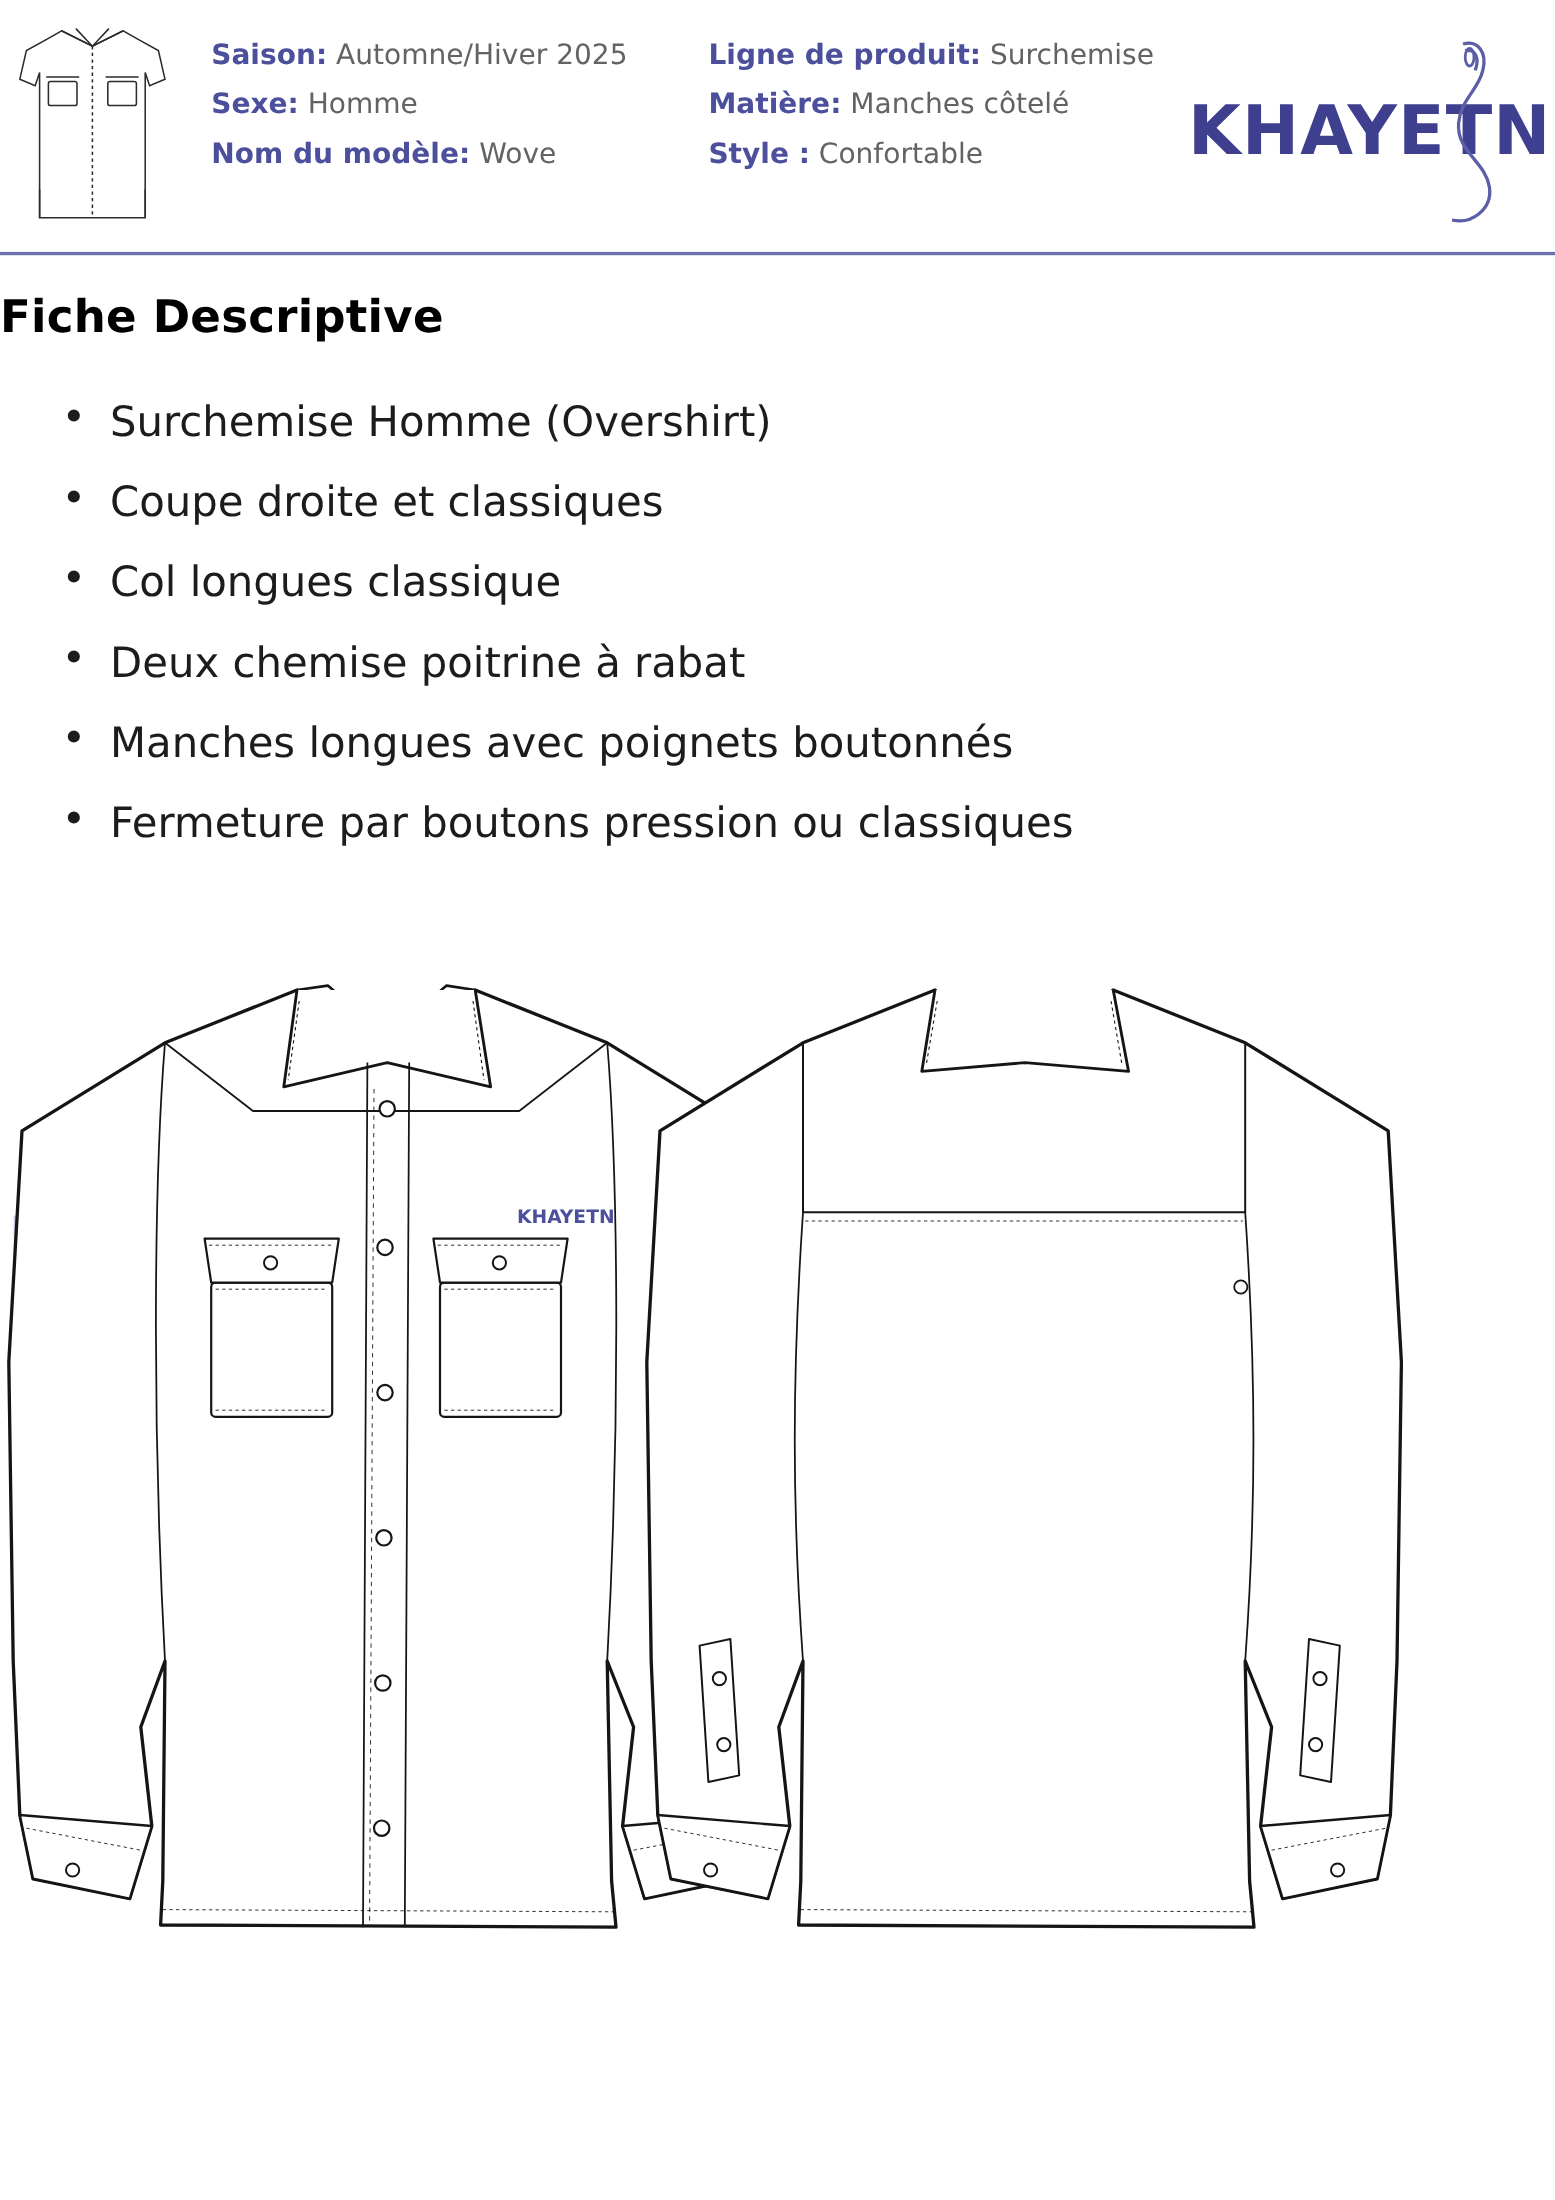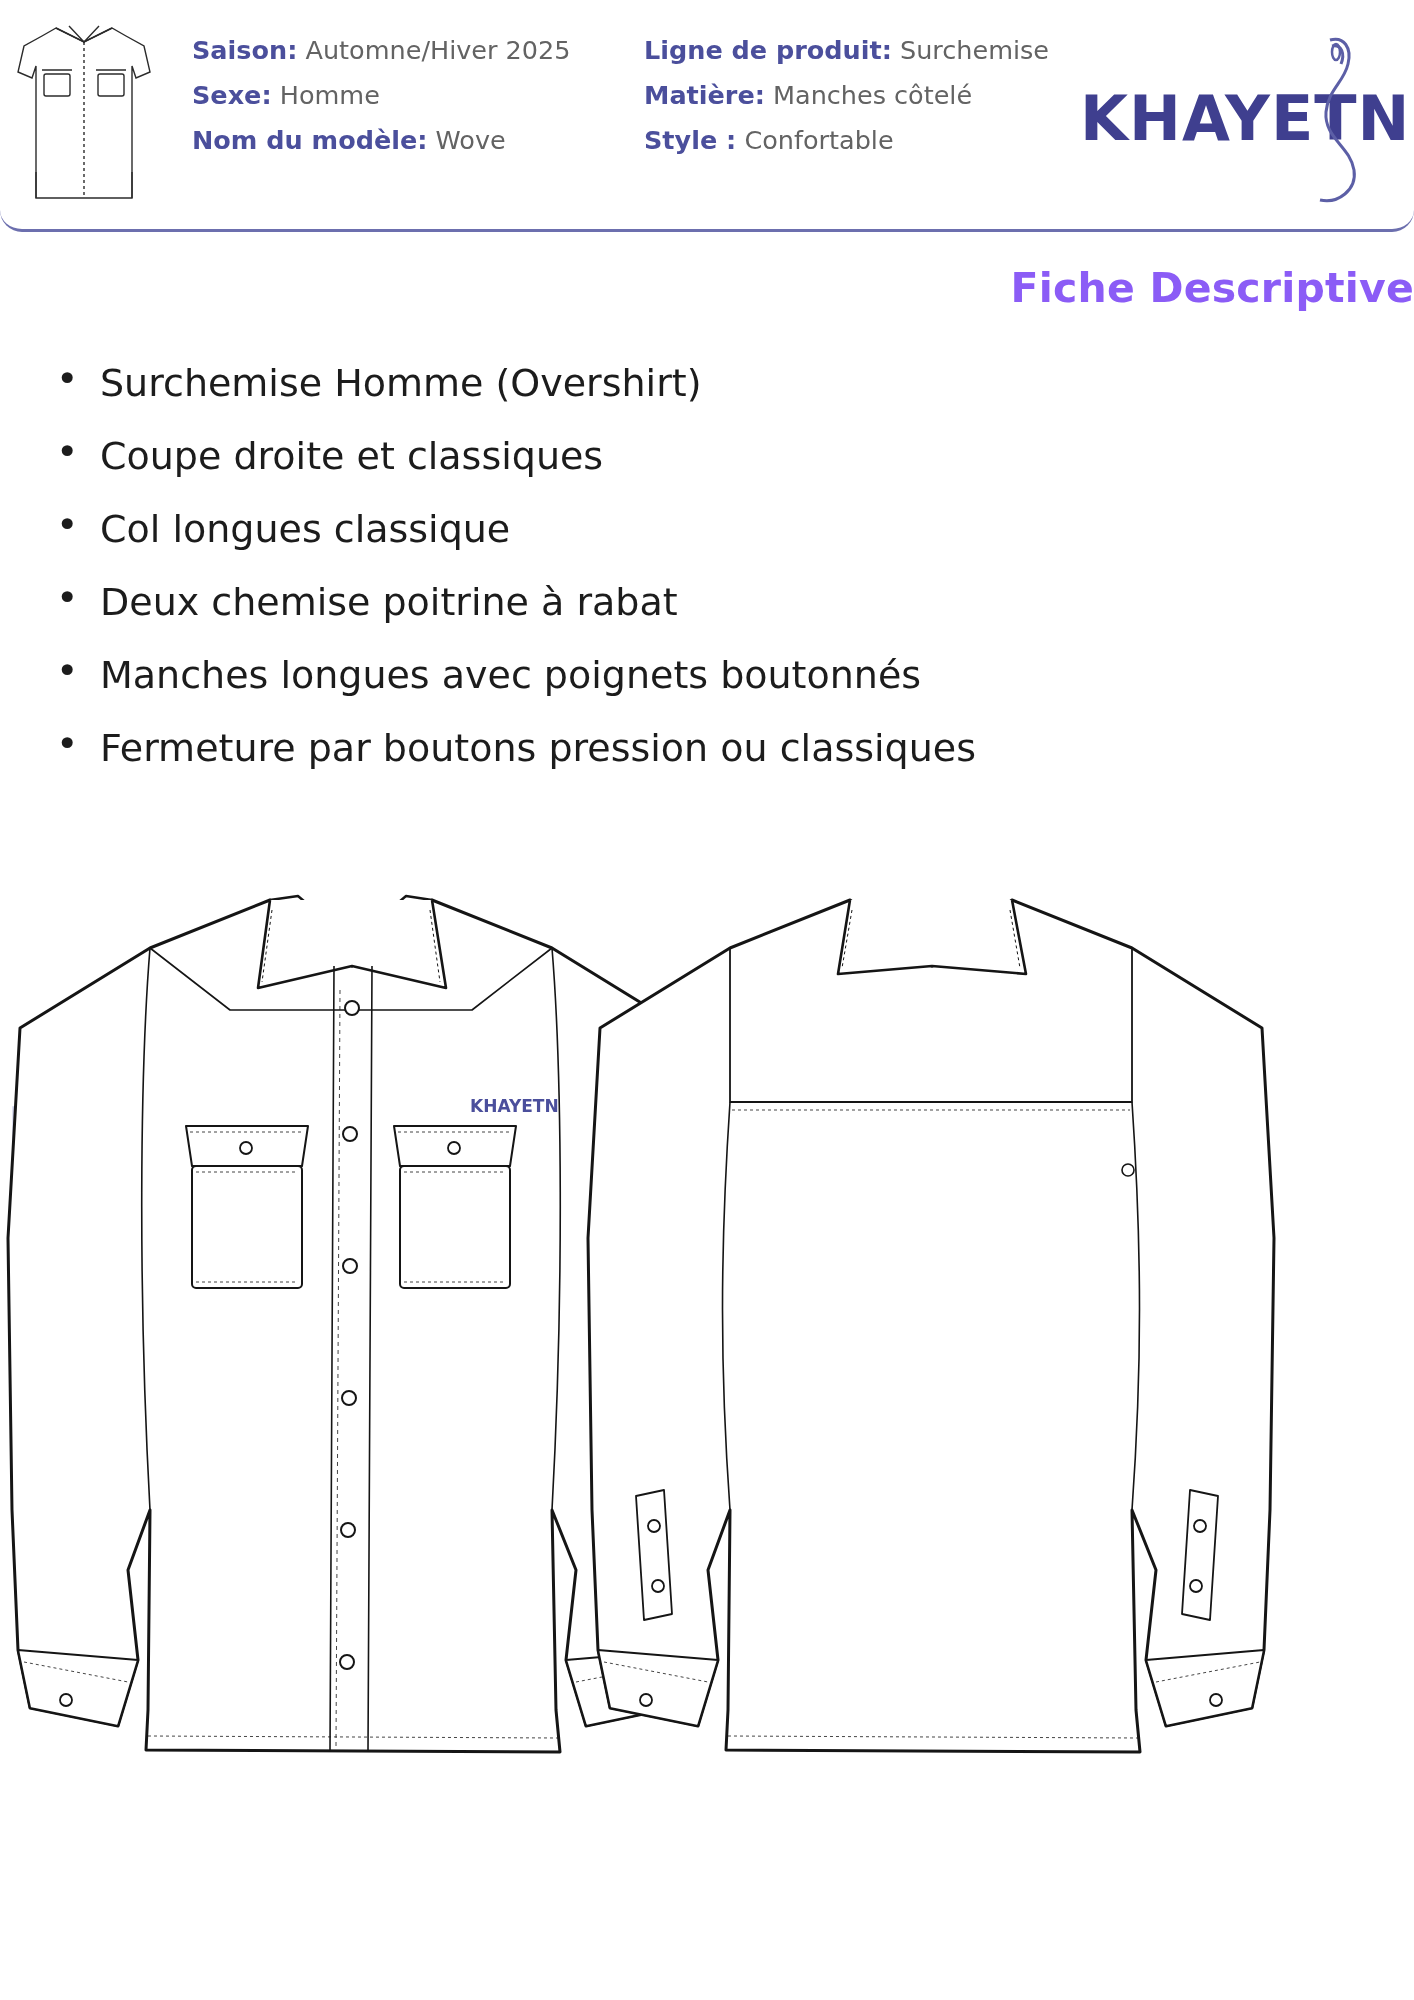--- a/index.html
+++ b/index.html
@@ -18,21 +18,20 @@
 
   
   .header {
     position: relative;
     height: 232px;
     box-sizing: border-box;
     border-bottom: 3px solid #6c6fae;
     padding: 10px 14px 0 14px;
     display: flex;
     align-items: flex-start;
-    border-radius: 22px;
   }
 
   .header-thumb {
     width: 140px;
     height: 200px;
     flex: 0 0 140px;
     position: relative;
     margin-top: 2px;
   }
 
@@ -80,24 +79,24 @@
     font-family: "DejaVu Sans", "Liberation Sans", sans-serif;
   }
   .brand-needle {
     position: absolute;
     right: 22px;
     top: 6px;
   }
 
   
   .doc-title {
-    text-align: right;
+    text-align: left;
     font-size: 41px;
     font-weight: bold;
-    color: #8b5cf6;
+    color: #000000;
     margin-top: 32px;
     letter-spacing: 0.2px;
   }
 
   
   .spec-list {
     margin: 52px 0 0 0;
     padding: 0 0 0 48px;
     list-style: none;
   }

